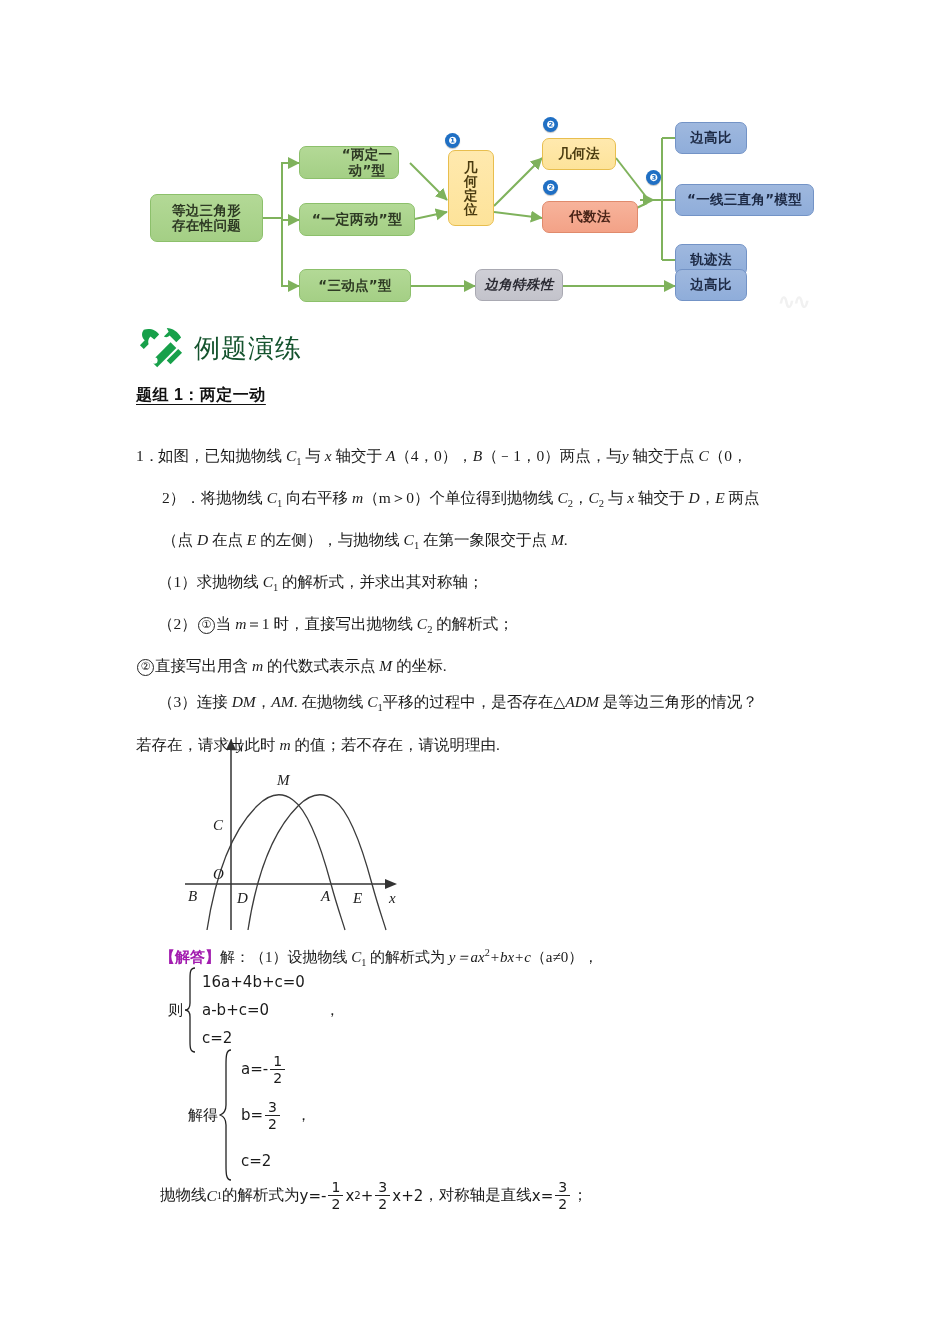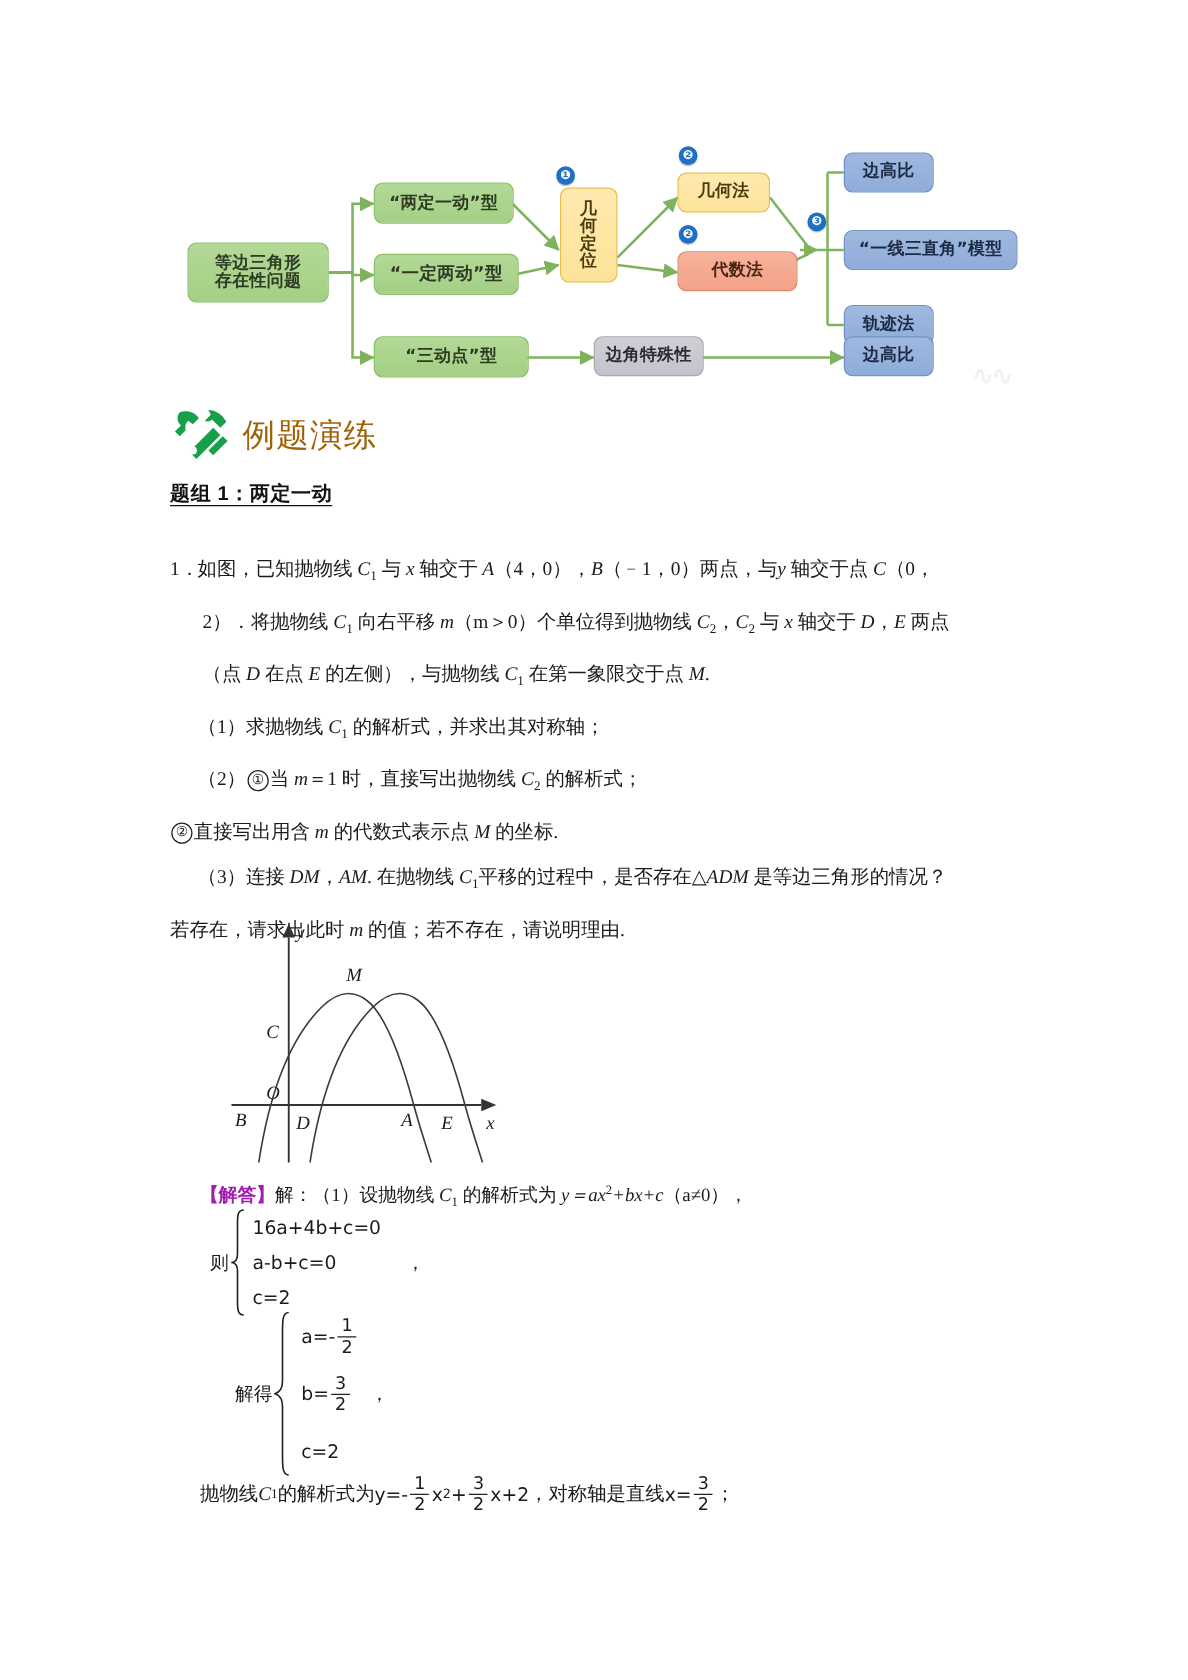--- a/index.html
+++ b/index.html
@@ -103,21 +103,21 @@
     left: 138px;
     top: 326px;
     display: flex;
     align-items: center;
     gap: 10px;
   }
   .tool-icon { width: 46px; height: 44px; display:block; }
   .section-title {
     font-family: "DejaVu Sans", "Liberation Sans", sans-serif;
     font-size: 26px;
-    color: #a16207;
+    color: #14532d;
     font-weight: normal;
     letter-spacing: 1px;
   }
   .group-title {
     position: absolute;
     left: 136px;
     top: 385px;
     font-family: Liberation Sans, sans-serif;
     font-size: 16px;
     font-weight: bold;
@@ -286,29 +286,29 @@
 
         <path d="M420,178 L533,178" marker-end="url(#ar)"></path>
       </g>
     </svg>
 
     <div class="node n-green" style="left:8px; top:86px; width:113px; height:48px; font-size:13.5px; padding:2px;">
       <span style="white-space:pre-line;">等边三角形
 存在性问题</span>
     </div>
 
-    <div class="node n-green" style="left:157px; top:38px; width:112px; height:33px; font-size:13.5px;">
+    <div class="node n-green" style="left:157px; top:38px; width:100px; height:33px; font-size:13.5px;padding-left:36px;">
       <span>“两定一动”型</span>
     </div>
 
     <div class="node n-green" style="left:157px; top:95px; width:116px; height:33px; font-size:14px;">
       <span>“一定两动”型</span>
     </div>
 
-    <div class="node n-green" style="left:157px; top:161px; width:124px; height:33px; font-size:13.5px;">
+    <div class="node n-green" style="left:157px; top:161px; width:112px; height:33px; font-size:13.5px;">
       <span>“三动点”型</span>
     </div>
 
     <div class="badge" style="left:303px; top:25px;">
       <span>❶</span>
     </div>
     <div class="node n-yellow" style="left:306px; top:42px; width:46px; height:76px; font-size:13.5px; line-height:1.05;">
       <span style="white-space:pre-line;">几
 何
 定
@@ -336,21 +336,21 @@
     <div class="node n-blue" style="left:533px; top:14px; width:72px; height:32px; font-size:13.5px;">
       <span>边高比</span>
     </div>
     <div class="node n-blue" style="left:533px; top:76px; width:139px; height:32px; font-size:13.5px;">
       <span>“一线三直角”模型</span>
     </div>
     <div class="node n-blue" style="left:533px; top:136px; width:72px; height:32px; font-size:13.5px;">
       <span>轨迹法</span>
     </div>
 
-    <div class="node n-gray" style="left:333px; top:161px; width:88px; height:32px; font-size:13.5px;">
+    <div class="node n-gray" style="left:333px; top:161px; width:88px; height:32px; font-size:13.5px;font-style:italic;">
       <span>边角特殊性</span>
     </div>
     <div class="node n-blue" style="left:533px; top:161px; width:72px; height:32px; font-size:13.5px;">
       <span>边高比</span>
     </div>
 
     <div class="watermark">∿∿</div>
   </div>
 
   <div class="section-head">

